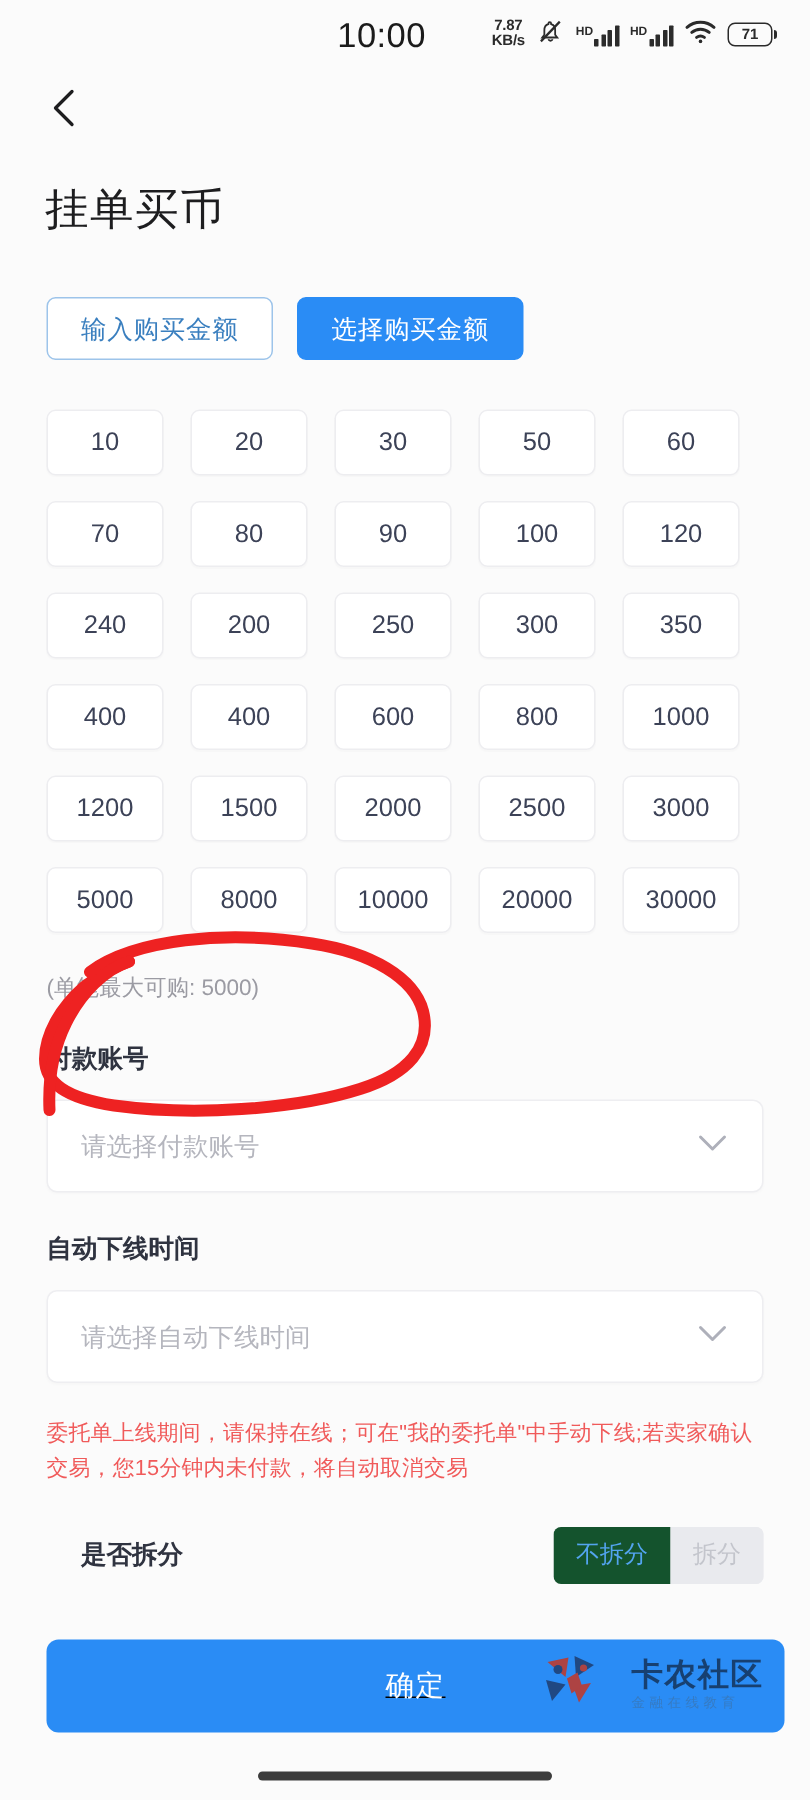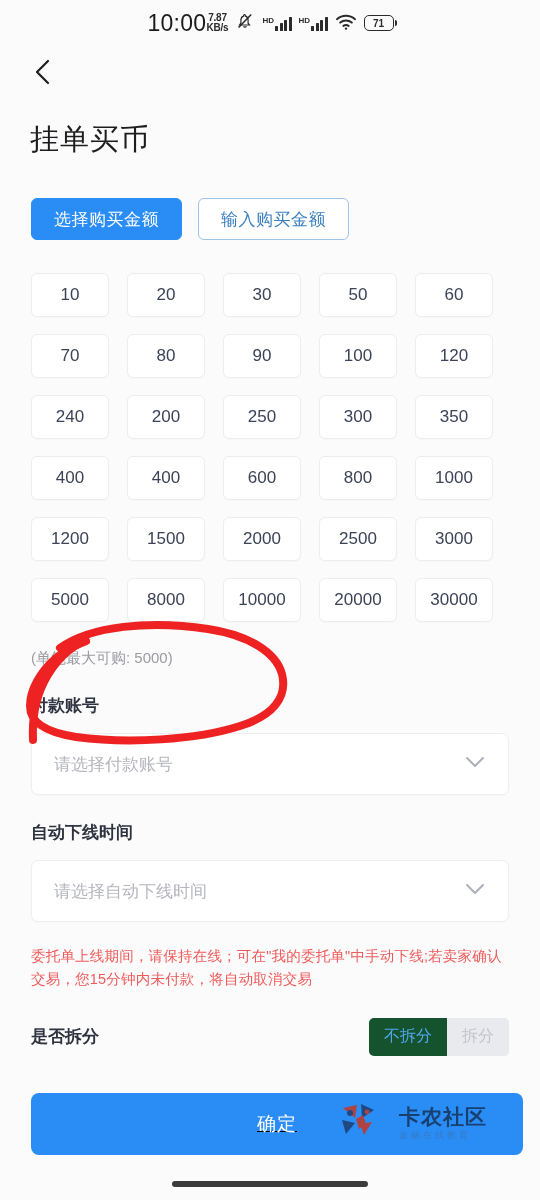--- a/index.html
+++ b/index.html
@@ -12,22 +12,23 @@
   #screen {
     position: relative;
     width: 540px; height: 1200px;
     background: #fbfbfb;
   }
 
   
   .statusbar {
     height: 46px;
     display: flex; align-items: center;
-    justify-content: center;
+    justify-content: flex-end;
     padding: 0 22px 0 26px;
+    gap: 44px;
   }
   .status-time {
     font-size: 23px; color: #1b1b1b; letter-spacing: .3px;
   }
   .status-right { display: flex; align-items: center; gap: 7px; }
   .netspeed {
     font-size: 10px; line-height: 10px; color: #2b2b2b;
     text-align: center; font-weight: bold; letter-spacing: -.2px;
   }
   .ico { display: block; }
@@ -99,41 +100,41 @@
   .warn {
     padding: 23px 33px 0 31px; font-size: 14.5px; line-height: 1.62;
     color: #f05a5a; letter-spacing: .2px;
   }
 
   
   .split-row {
     display: flex; align-items: center; justify-content: space-between;
     padding: 26px 31px 0 31px;
   }
-  .split-label { font-size: 17px; color: #2f3340; font-weight: bold; }
+  .split-label { font-size: 17px; color: #2f3340; font-weight: bold; margin-left: 23px; }
   .seg {
     display: flex; background: #e9eaee; border-radius: 5px; overflow: hidden;
     height: 38px;
   }
   .seg div {
     display: flex; align-items: center; justify-content: center;
     padding: 0 15px; font-size: 16px;
   }
   .seg .on  { background: #14532d; color: #53a4ef; }
   .seg .off { background: #e9eaee; color: #c3c5cc; }
 
   
   .submit-wrap { padding: 37px 17px 0 31px; position: relative; text-decoration: underline; }
   .submit {
     height: 62px; background: #2a8cf5; border-radius: 8px;
     display: flex; align-items: center; justify-content: center;
     color: #ffffff; font-size: 19px; letter-spacing: 1px;
   }
   .watermark {
-    position: absolute; right: 53px; top: 44px;
+    position: absolute; right: 31px; top: 44px;
     display: flex; align-items: center; gap: 17px;
     opacity: .88; pointer-events: none;
   }
   .wm-text { display: flex; flex-direction: column; line-height: 1; }
   .wm-title { font-size: 21px; font-weight: bold; color: #15365f; letter-spacing: 1px; }
   .wm-sub { font-size: 9px; color: #3f6f9e; letter-spacing: 3px; margin-top: 4px; opacity: .65; }
 
   
   .home-ind {
     position: absolute; left: 50%; transform: translateX(-50%);
@@ -206,22 +207,22 @@
         <svg width="22" height="30" viewBox="0 0 22 30">
           <polyline points="16,4 5,15 16,26" fill="none" stroke="#1d1d1f" stroke-width="2.2" stroke-linecap="round" stroke-linejoin="round"></polyline>
         </svg>
       </span>
     </div>
   </div>
 
   <h1 class="page-title">挂单买币</h1>
 
   <div class="mode-row">
+    <div class="mode-btn idle">输入购买金额</div>
     <div class="mode-btn active">选择购买金额</div>
-    <div class="mode-btn idle">输入购买金额</div>
   </div>
 
   <div class="grid">
     <div class="amt">10</div>
     <div class="amt">20</div>
     <div class="amt">30</div>
     <div class="amt">50</div>
     <div class="amt">60</div>
     <div class="amt">70</div>
     <div class="amt">80</div>

